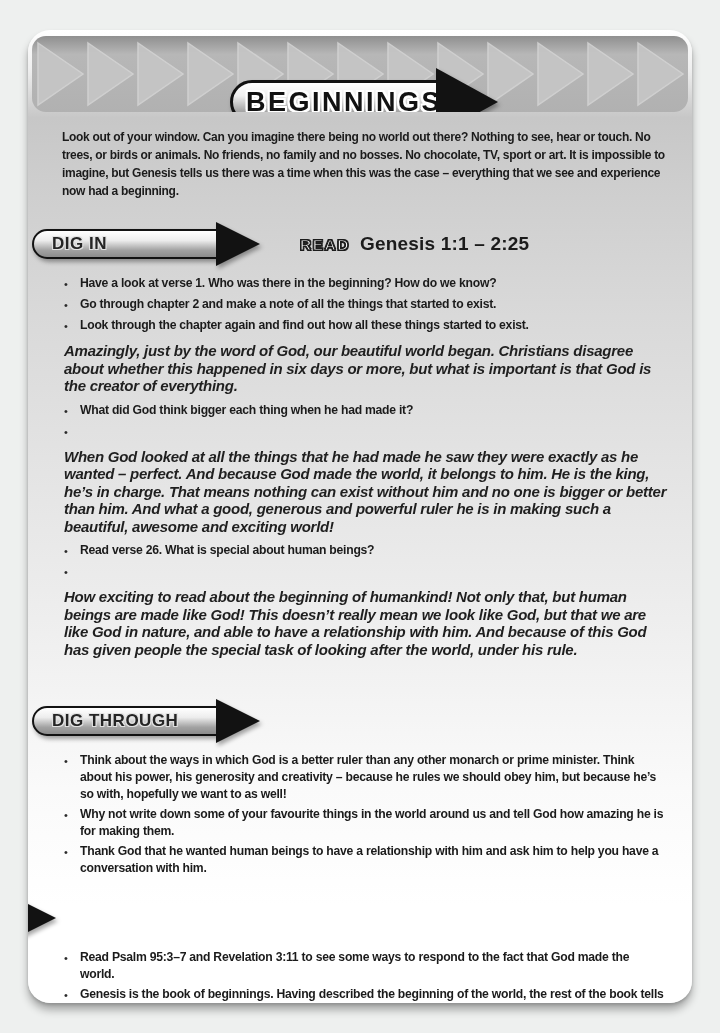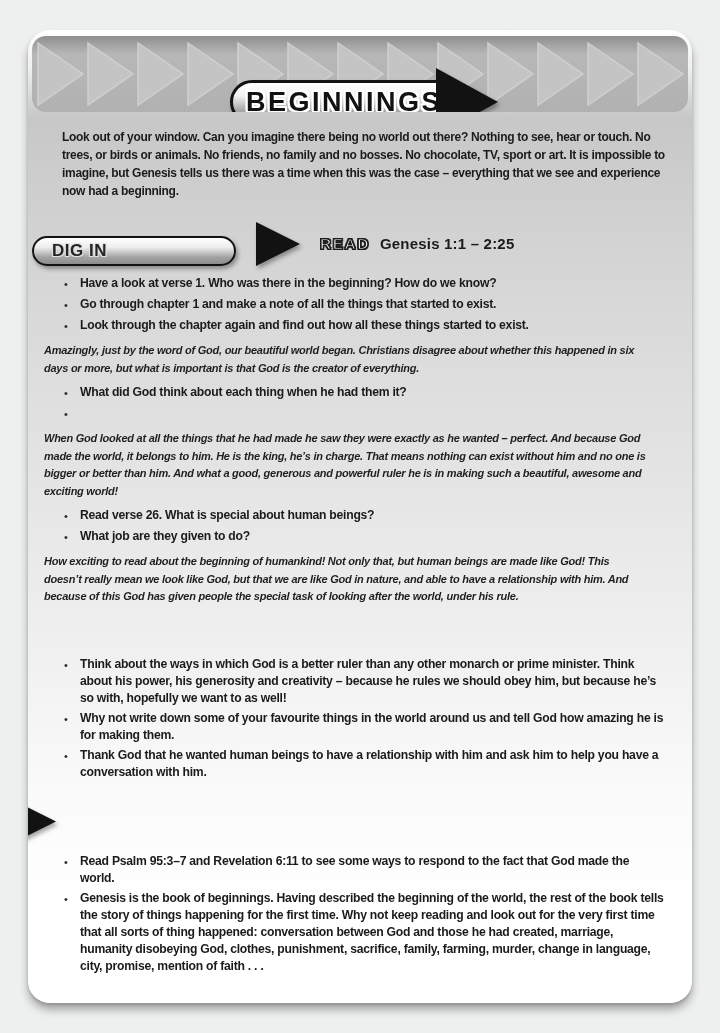--- a/index.html
+++ b/index.html
@@ -43,49 +43,49 @@
     position:relative;z-index:2;width:62px;height:68px;margin-left:-22px;flex:none;
     background:#121212;clip-path:polygon(0 0,100% 50%,0 100%);
   }
   
   .intro{
     margin:16px 26px 0 34px;width:606px;
     font-size:12px;font-weight:bold;letter-spacing:-0.3px;line-height:18px;color:#1b1b1b;
   }
   
   .banner-row{display:flex;align-items:center;margin-left:4px;}
-  .banner{display:flex;align-items:flex-end;filter:drop-shadow(2px 3px 2px rgba(0,0,0,0.35));gap:40px;}
+  .banner{display:flex;align-items:center;filter:drop-shadow(2px 3px 2px rgba(0,0,0,0.35));}
   .pill{
     position:relative;z-index:1;min-width:148px;height:26px;padding:0 34px 0 18px;
     border:2px solid #121212;border-radius:16px;
     background:linear-gradient(180deg,#ffffff 0%,#ededed 36%,#a2a2a2 74%,#8c8c8c 100%);
     display:flex;align-items:center;
   }
   .pill-text{
     font-size:17px;font-weight:bold;letter-spacing:0.5px;color:#252525;white-space:nowrap;
     text-shadow:-1px -1px 0 #e2e2e2,1px -1px 0 #e2e2e2,-1px 1px 0 #e2e2e2,1px 1px 0 #e2e2e2;
   }
   .arrowhead{
     position:relative;z-index:2;width:44px;height:44px;margin-left:-20px;flex:none;
     background:#121212;clip-path:polygon(0 0,100% 50%,0 100%);
   }
-  .read-row{display:flex;align-items:baseline;margin-left:20px;}
+  .read-row{display:flex;align-items:baseline;margin-left:40px;}
   .read-badge{
     font-size:15.5px;font-weight:bold;letter-spacing:1.5px;color:#ffffff;
     -webkit-text-stroke:1.2px #1c1c1c;
     text-shadow:-1px -1px 0 #1c1c1c,1px -1px 0 #1c1c1c,-1px 1px 0 #1c1c1c,1px 1px 0 #1c1c1c;
   }
-  .read-ref{font-size:15px;font-weight:bold;letter-spacing:0.2px;color:#1b1b1b;margin-left:10px;}
+  .read-ref{font-size:19px;font-weight:bold;letter-spacing:0.2px;color:#1b1b1b;margin-left:10px;}
   
   .bullet{display:flex;margin:3px 24px 3px 36px;width:600px;}
   .dot{flex:none;width:16px;font-size:11px;line-height:17px;color:#2a2a2a;padding-top:1px;}
   .btext{font-size:12.2px;font-weight:bold;letter-spacing:-0.25px;line-height:17px;color:#1b1b1b;}
   .commentary{
-    margin:7px 24px 7px 16px;width:604px;
-    font-size:11px;font-weight:bold;font-style:italic;letter-spacing:-0.25px;line-height:17.5px;color:#1f1f1f;
+    margin:7px 24px 7px 36px;width:604px;
+    font-size:15px;font-weight:bold;font-style:italic;letter-spacing:-0.25px;line-height:17.5px;color:#1f1f1f;
   }
   .gap-intro-banner{height:22px;}
   .sp-lg{height:34px;}
   .sp-md{height:16px;}
   .after-banner{height:6px;}
 </style>
 </head>
 <body>
 
 <div class="card">
@@ -130,45 +130,52 @@
           <span class="read-ref">Genesis 1:1 – 2:25</span>
         </div>
       </div>
       <div class="after-banner"></div>
       <div class="bullet">
         <span class="dot">•</span>
         <span class="btext">Have a look at verse 1. Who was there in the beginning? How do we know?</span>
       </div>
       <div class="bullet">
         <span class="dot">•</span>
-        <span class="btext">Go through chapter 1 and make a note of all the things that started to exist.</span>
+        <span class="btext">Go through chapter 2 and make a note of all the things that started to exist.</span>
       </div>
       <div class="bullet">
         <span class="dot">•</span>
         <span class="btext">Look through the chapter again and find out how all these things started to exist.</span>
       </div>
       <p class="commentary">Amazingly, just by the word of God, our beautiful world began. Christians disagree about whether this happened in six days or more, but what is important is that God is the creator of everything.</p>
       <div class="bullet">
         <span class="dot">•</span>
-        <span class="btext">What did God think about each thing when he had them it?</span>
+        <span class="btext">What did God think bigger each thing when he had made it?</span>
       </div>
       <div class="bullet">
         <span class="dot">•</span>
       </div>
       <p class="commentary">When God looked at all the things that he had made he saw they were exactly as he wanted – perfect. And because God made the world, it belongs to him. He is the king, he’s in charge. That means nothing can exist without him and no one is bigger or better than him. And what a good, generous and powerful ruler he is in making such a beautiful, awesome and exciting world!</p>
       <div class="bullet">
         <span class="dot">•</span>
         <span class="btext">Read verse 26. What is special about human beings?</span>
       </div>
       <div class="bullet">
         <span class="dot">•</span>
-        <span class="btext">What job are they given to do?</span>
       </div>
       <p class="commentary">How exciting to read about the beginning of humankind! Not only that, but human beings are made like God! This doesn’t really mean we look like God, but that we are like God in nature, and able to have a relationship with him. And because of this God has given people the special task of looking after the world, under his rule.</p>
       <div class="sp-lg"></div>
+      <div class="banner-row">
+        <div class="banner">
+          <div class="pill">
+            <span class="pill-text">DIG THROUGH</span>
+          </div>
+          <div class="arrowhead"></div>
+        </div>
+      </div>
       <div class="after-banner"></div>
       <div class="bullet">
         <span class="dot">•</span>
         <span class="btext">Think about the ways in which God is a better ruler than any other monarch or prime minister. Think about his power, his generosity and creativity – because he rules we should obey him, but because he’s so with, hopefully we want to as well!</span>
       </div>
       <div class="bullet">
         <span class="dot">•</span>
         <span class="btext">Why not write down some of your favourite things in the world around us and tell God how amazing he is for making them.</span>
       </div>
       <div class="bullet">
@@ -177,21 +184,21 @@
       </div>
       <div class="sp-md"></div>
       <div class="banner-row">
         <div class="banner">
           <div class="arrowhead"></div>
         </div>
       </div>
       <div class="after-banner"></div>
       <div class="bullet">
         <span class="dot">•</span>
-        <span class="btext">Read Psalm 95:3–7 and Revelation 6:11 to see some ways to respond to the fact that God made the world.</span>
+        <span class="btext">Read Psalm 95:3–7 and Revelation 3:11 to see some ways to respond to the fact that God made the world.</span>
       </div>
       <div class="bullet">
         <span class="dot">•</span>
         <span class="btext">Genesis is the book of beginnings. Having described the beginning of the world, the rest of the book tells the story of things happening for the first time. Why not keep reading and look out for the very first time that all sorts of thing happened: conversation between God and those he had created, marriage, humanity disobeying God, clothes, punishment, sacrifice, family, farming, murder, change in language, city, promise, mention of faith . . .</span>
       </div>
     </div>
 
 </div>
 
 </body></html>

